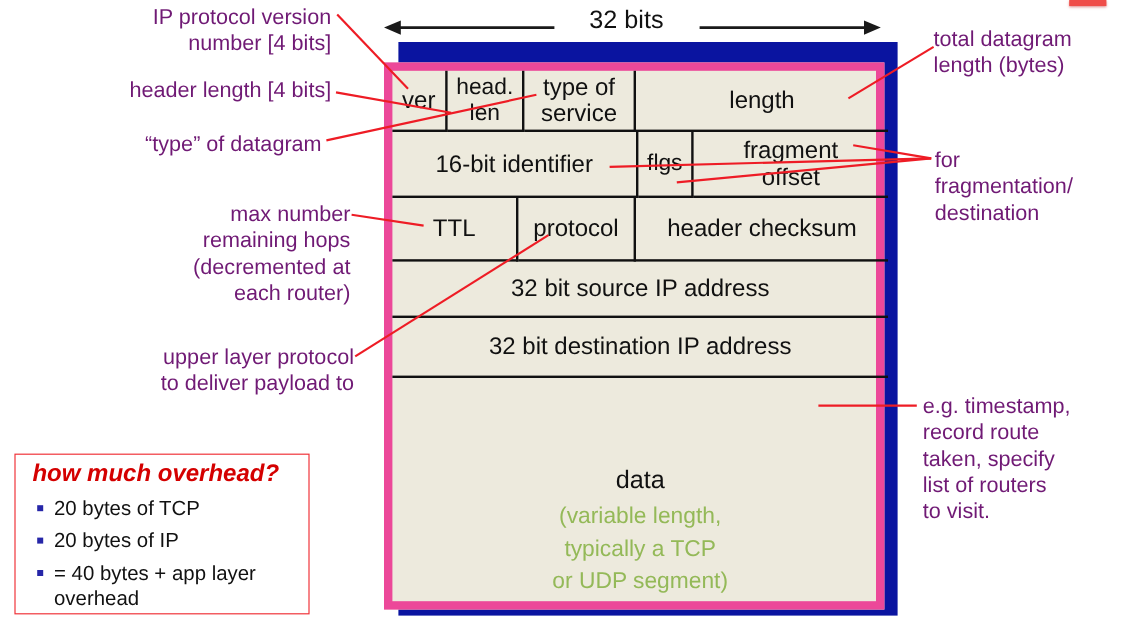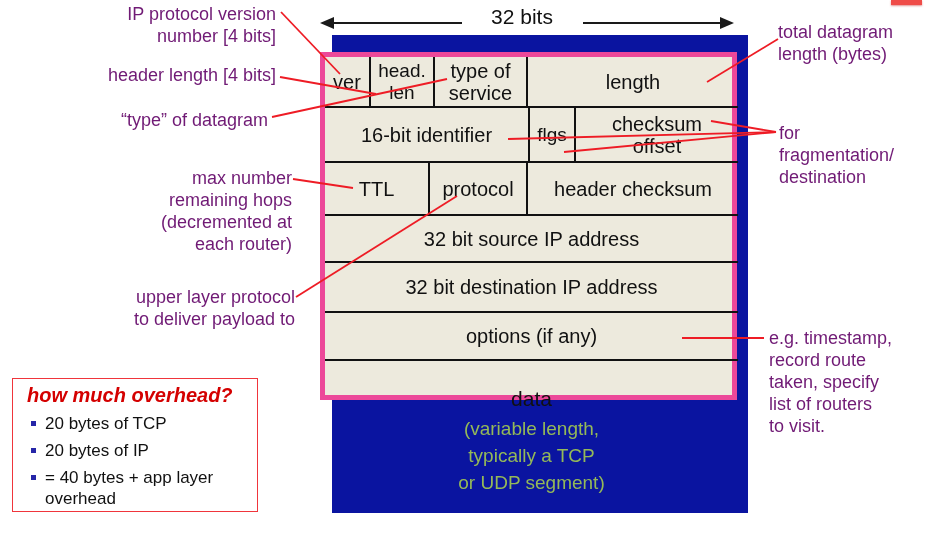--- a/index.html
+++ b/index.html
@@ -17,22 +17,22 @@
   .bits-label {
     position:absolute; left:462px; top:5px; width:120px;
     text-align:center; font-size:21px; color:#111;
   }
 
   #shadow {
     position:absolute; left:332px; top:35px; width:416px; height:478px;
     background:var(--shadow-blue); z-index:1;
   }
   #packet-table {
-    position:absolute; left:320px; top:52px; width:417px; height:348px;
-    background:var(--cell-beige); border:5px solid #ec4899; box-sizing:border-box;
+    position:absolute; left:320px; top:52px; width:417px; height:456px;
+    background:var(--cell-beige); border:7px solid #ec4899; box-sizing:border-box;
     z-index:2;
   }
   .cell {
     position:absolute; box-sizing:border-box;
     display:flex; align-items:center; justify-content:center;
     font-size:20px; line-height:22px; text-align:center; color:#111;
   }
   .cell span { white-space:pre-line; }
   .br { border-right:2px solid #111; }
   .bb { border-bottom:2px solid #111; }
@@ -115,21 +115,21 @@
         <span>length</span>
       </div>
 
     <div class="cell br bb" style="left:0;top:51px;width:205px;height:55px;">
         <span>16-bit identifier</span>
       </div>
     <div class="cell br bb small" style="left:205px;top:51px;width:46px;height:55px;">
         <span>flgs</span>
       </div>
     <div class="cell bb" style="left:251px;top:51px;width:162px;height:55px;">
-        <span>checksum
+        <span>fragment
 offset</span>
       </div>
 
     <div class="cell br bb" style="left:0;top:106px;width:105px;height:53px;">
         <span>TTL</span>
       </div>
     <div class="cell br bb" style="left:105px;top:106px;width:98px;height:53px;">
         <span>protocol</span>
       </div>
     <div class="cell bb" style="left:203px;top:106px;width:210px;height:53px;">
@@ -137,23 +137,20 @@
       </div>
 
     <div class="cell bb" style="left:0;top:159px;width:413px;height:47px;">
         <span>32 bit source IP address</span>
       </div>
 
     <div class="cell bb" style="left:0;top:206px;width:413px;height:50px;">
         <span>32 bit destination IP address</span>
       </div>
 
-    <div class="cell bb" style="left:0;top:256px;width:413px;height:48px;">
-        <span>options (if any)</span>
-      </div>
 
     <div class="cell" style="left:0;top:304px;width:413px;height:162px;flex-direction:column;">
       <span class="data-word">data</span>
       <span class="data-note">(variable length,
 typically a TCP
 or UDP segment)</span>
     </div>
   </div>
 
   <div class="side-label right-al" style="left:60px;top:3px;width:216px;">IP protocol version

